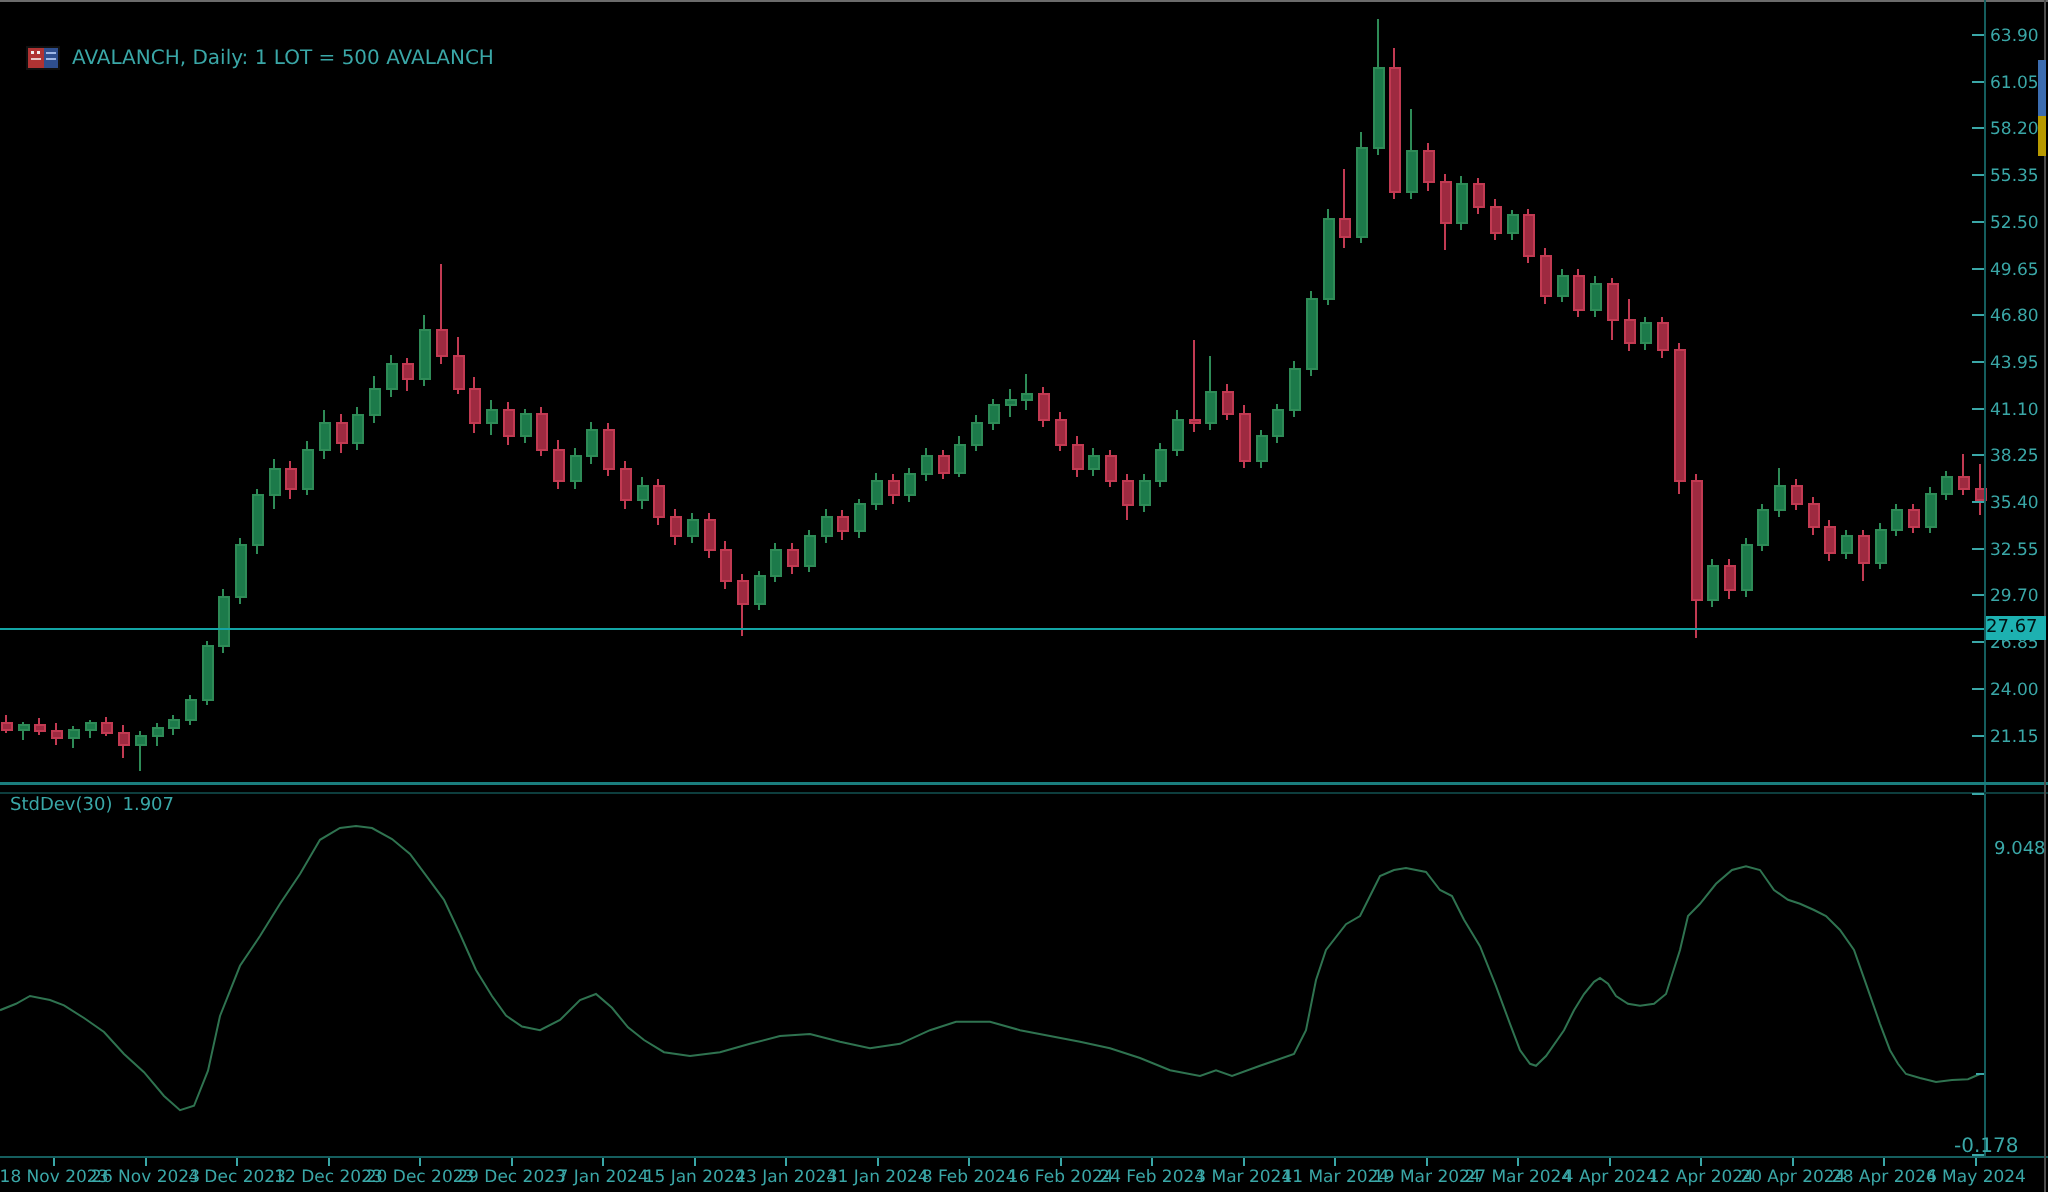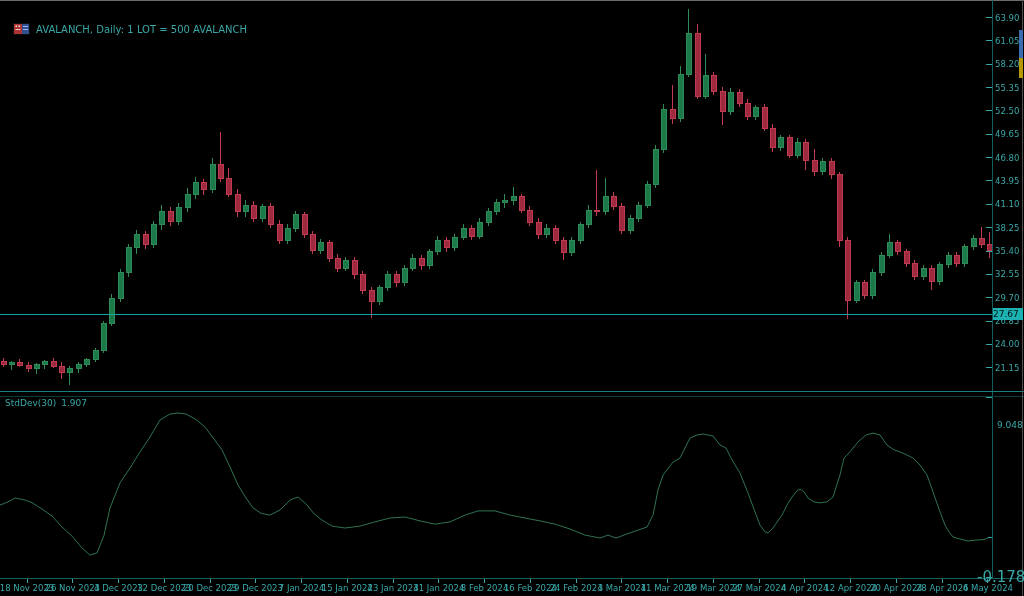--- a/index.html
+++ b/index.html
@@ -11,21 +11,21 @@
   .titlebar{position:absolute;left:13px;top:3px;display:flex;align-items:center;gap:6px;margin-top:20px;}
   .title{color:var(--teal,#3aa7a7);font-size:10px;white-space:nowrap;}
   .ind-label{position:absolute;left:5px;top:398px;color:var(--teal,#3aa7a7);font-size:9px;white-space:nowrap;}
   .ind-label .ind-val{margin-left:5px;}
   .bid-tag{
     position:absolute;left:993px;top:308px;width:30px;height:12px;line-height:12px;
     background:var(--tag-bg,#1db1b1);color:var(--tag-text,#001313);
     font-size:9px;
   }
   .ind-max{position:absolute;left:997px;top:420px;color:var(--teal,#3aa7a7);font-size:9px;}
-  .ind-min{position:absolute;left:977px;top:568px;color:var(--teal,#3aa7a7);font-size:15px;}
+  .ind-min{position:absolute;left:977px;top:568px;color:var(--teal,#3aa7a7);font-size:10px;}
   svg text{font-family:"DejaVu Sans",sans-serif;}
 </style>
 </head>
 <body>
 
 <div class="screen" style="--bg: #000000; --teal: #3aa7a7; --tag-bg: #1db1b1; --tag-text: #001313;">
 
   <svg id="chart-svg" width="1024" height="596" viewBox="0 0 1024 596">
       <line x1="3" y1="357.50877192982455" x2="3" y2="366.5210526315789" stroke="#c23a52" stroke-width="1" shape-rendering="crispEdges"></line>
       <rect x="1" y="361.60526315789474" width="5" height="3.2771929824561425" fill="#9e2a40" stroke="#c23a52" stroke-width="1" shape-rendering="crispEdges"></rect>

